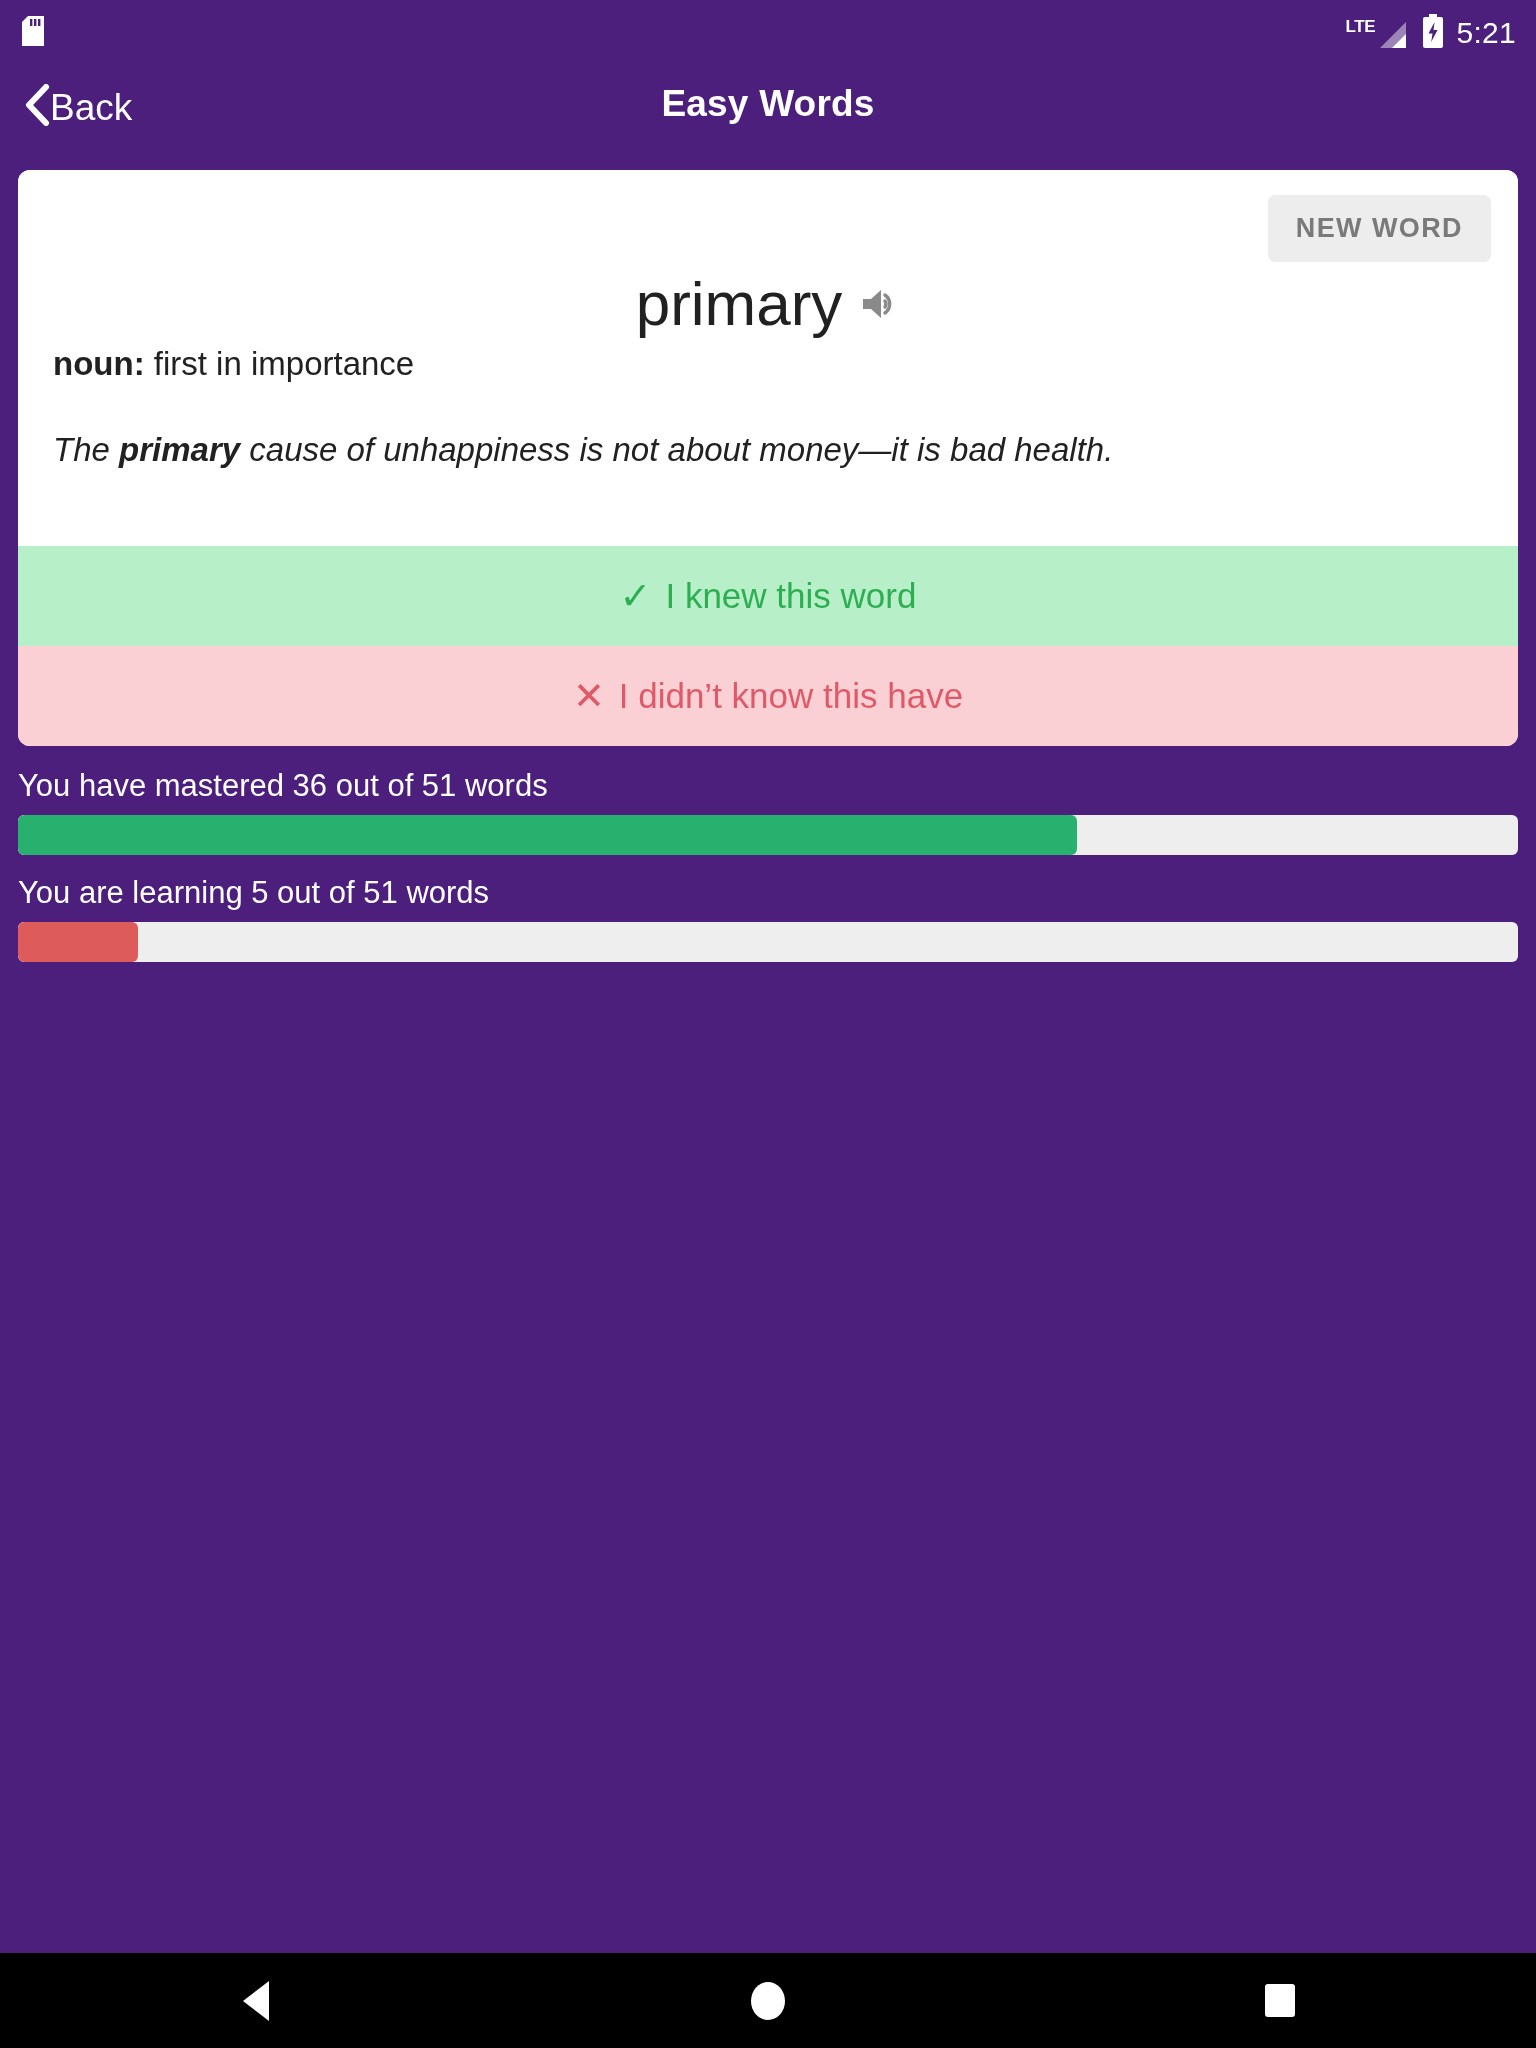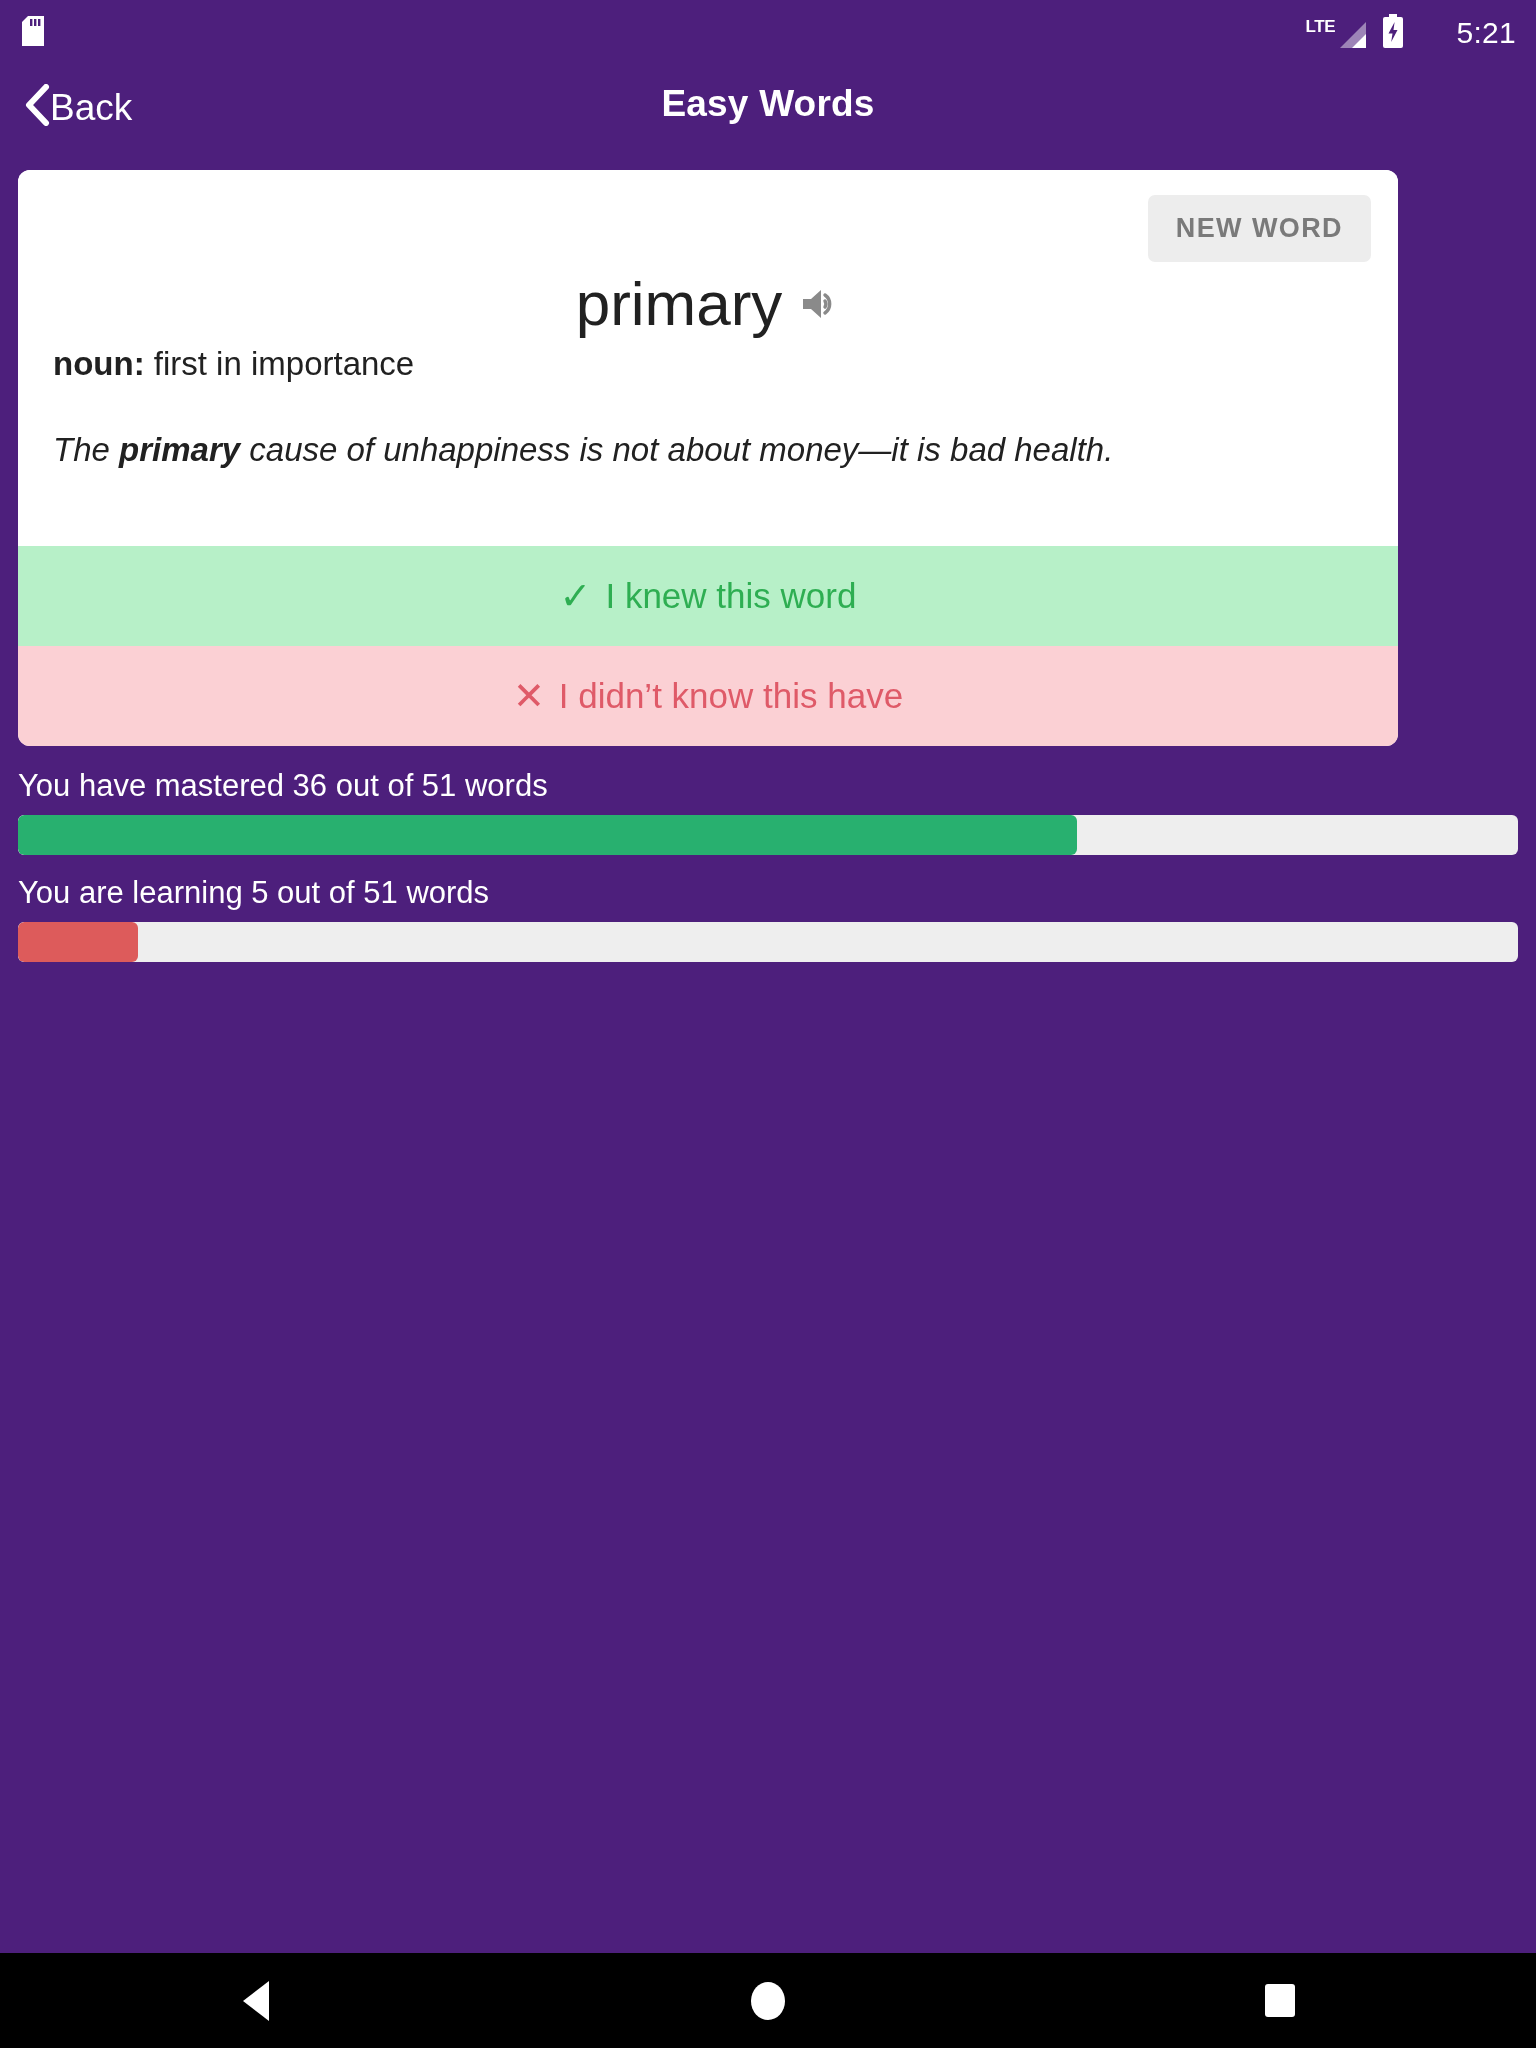--- a/index.html
+++ b/index.html
@@ -40,21 +40,20 @@
     margin-right: 1px;
     align-self: flex-start;
     margin-top: 2px;
     letter-spacing: -0.3px;
   }
   .status-time {
     color: #ffffff;
     font-size: 30px;
     line-height: 1;
     letter-spacing: 0.3px;
-    margin-left: 40px;
   }
 
   
   .appbar {
     position: absolute;
     top: 50px; left: 0;
     width: 1536px;
     height: 120px;
   }
   .back-btn {
@@ -80,21 +79,21 @@
     font-size: 37px;
     font-weight: bold;
     letter-spacing: 0.2px;
   }
 
   
   .card {
     position: absolute;
     left: 18px;
     top: 170px;
-    width: 1380px;
+    width: 1500px;
     border-radius: 12px;
     overflow: hidden;
     background: #ffffff;
   }
   .card-white {
     background: #ffffff;
     padding: 0;
     position: relative;
     height: 376px;
   }

